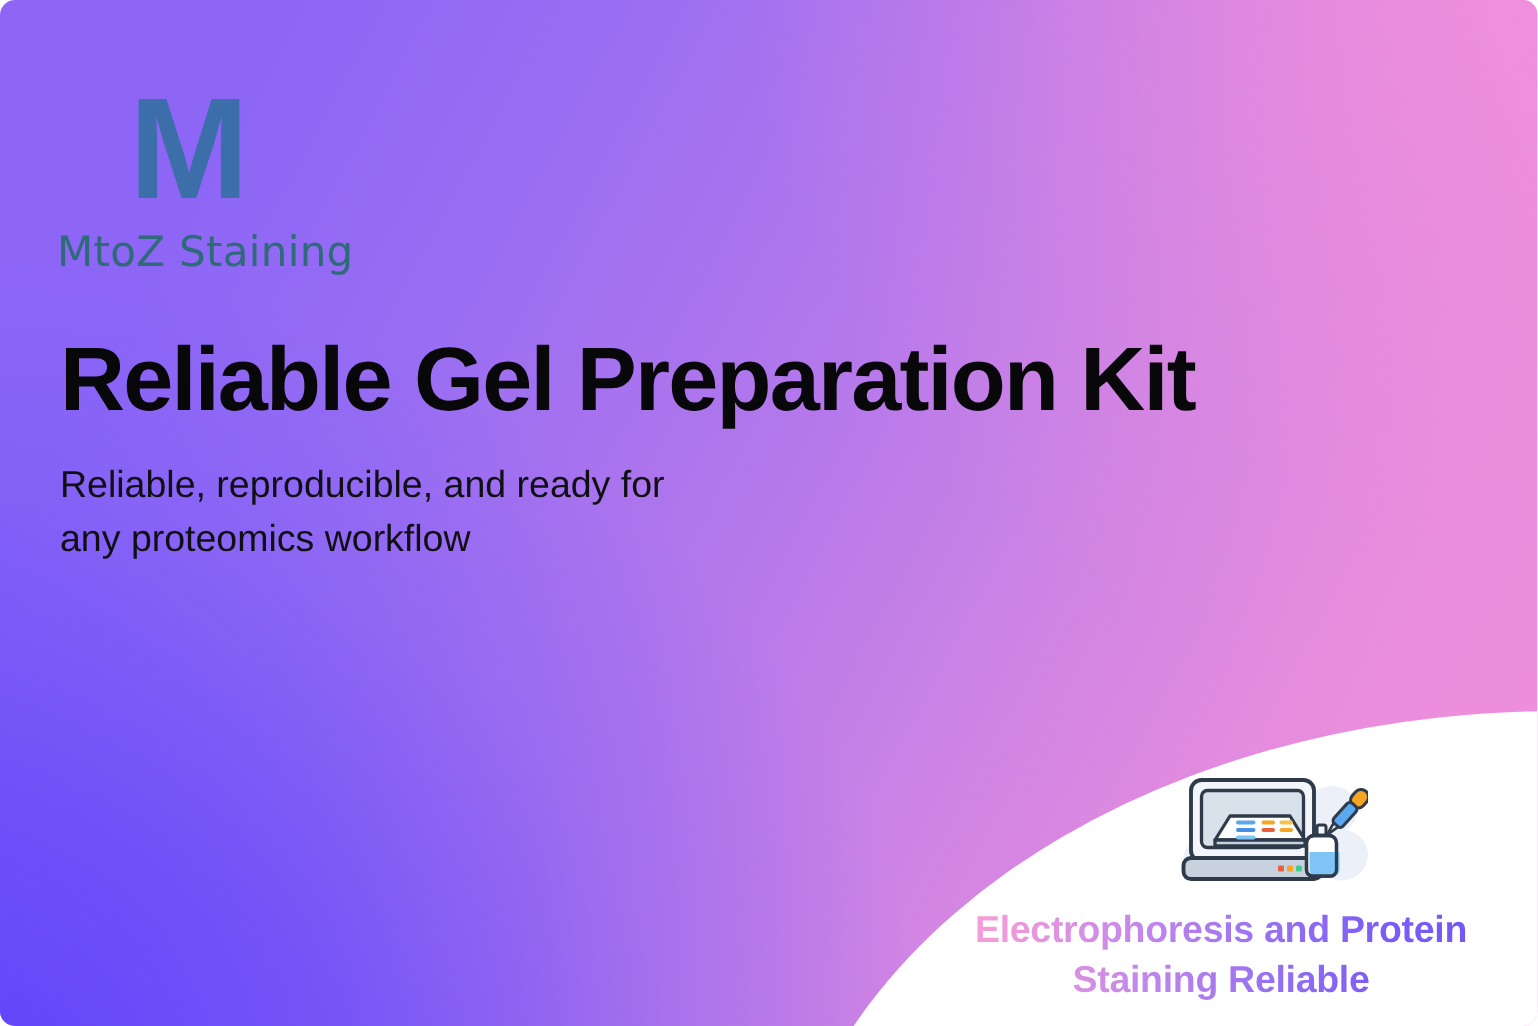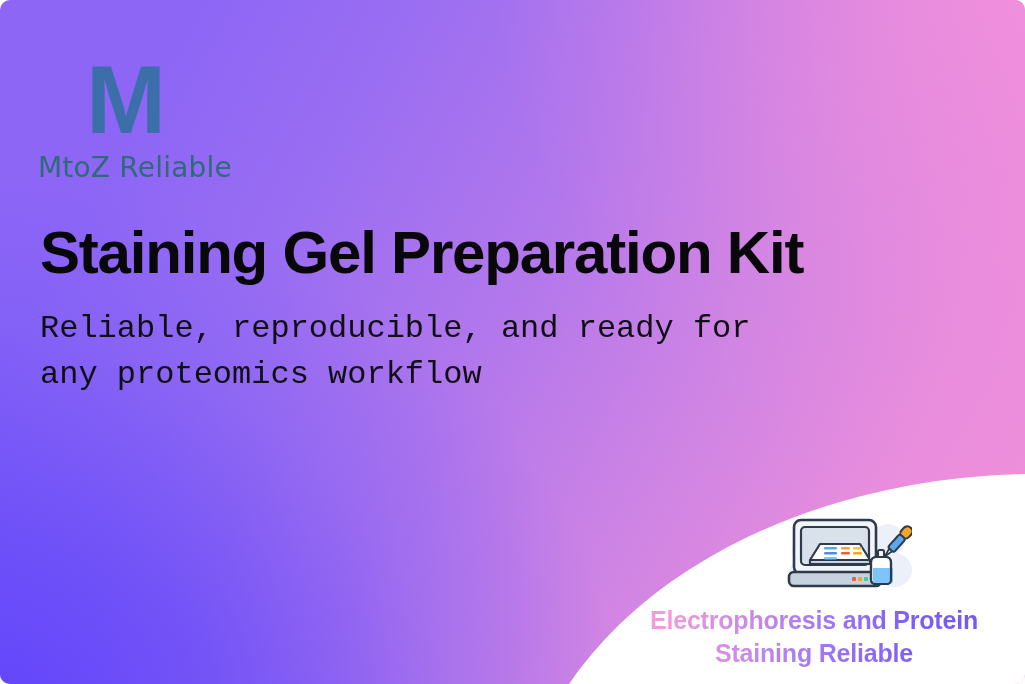--- a/index.html
+++ b/index.html
@@ -88,23 +88,23 @@
     margin: 0;
     font-family: "Liberation Sans", sans-serif;
     font-weight: 700;
     font-size: 60px;
     line-height: 1.04;
     letter-spacing: -1.2px;
     color: #08070a;
   }
   .subtitle {
     margin: 22px 0 0 0;
-    font-family: Liberation Mono, monospace;
+    font-family: Liberation Sans, sans-serif;
     font-weight: 400;
-    font-size: 32px;
+    font-size: 25px;
     line-height: 1.42;
     color: #101014;
     white-space: pre-line;
   }
 
   
   .blob {
     position: absolute;
     left: 518px;
     top: 474px;
@@ -156,25 +156,25 @@
 
 <div class="banner">
 
   <div class="tint-bl"></div>
   <div class="tint-tr"></div>
 
   <div class="blob"></div>
 
   <div class="logo">
     <div class="logo-mark">M</div>
-    <div class="logo-word">MtoZ Reliable</div>
+    <div class="logo-word">MtoZ Staining</div>
   </div>
 
   <div class="headline">
-    <h1 class="title">Staining Gel Preparation Kit</h1>
+    <h1 class="title">Reliable Gel Preparation Kit</h1>
     <p class="subtitle">Reliable, reproducible, and ready for
 any proteomics workflow</p>
   </div>
 
   <div class="product-icon">
     <svg viewBox="0 0 128 82" xmlns="http://www.w3.org/2000/svg">
 
       <g fill="#e8eef8" opacity="0.85">
         <ellipse cx="24" cy="36" rx="16" ry="17"></ellipse>
         <ellipse cx="104" cy="26" rx="17" ry="16"></ellipse>

